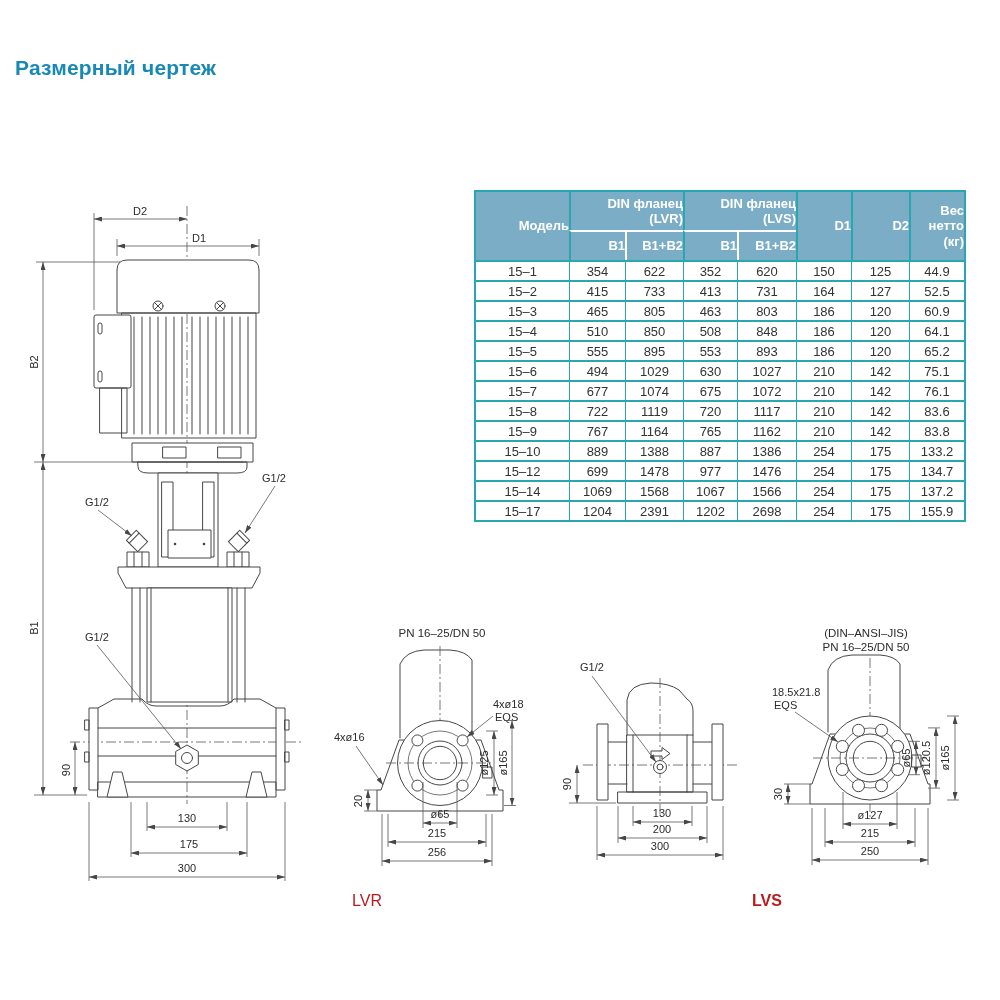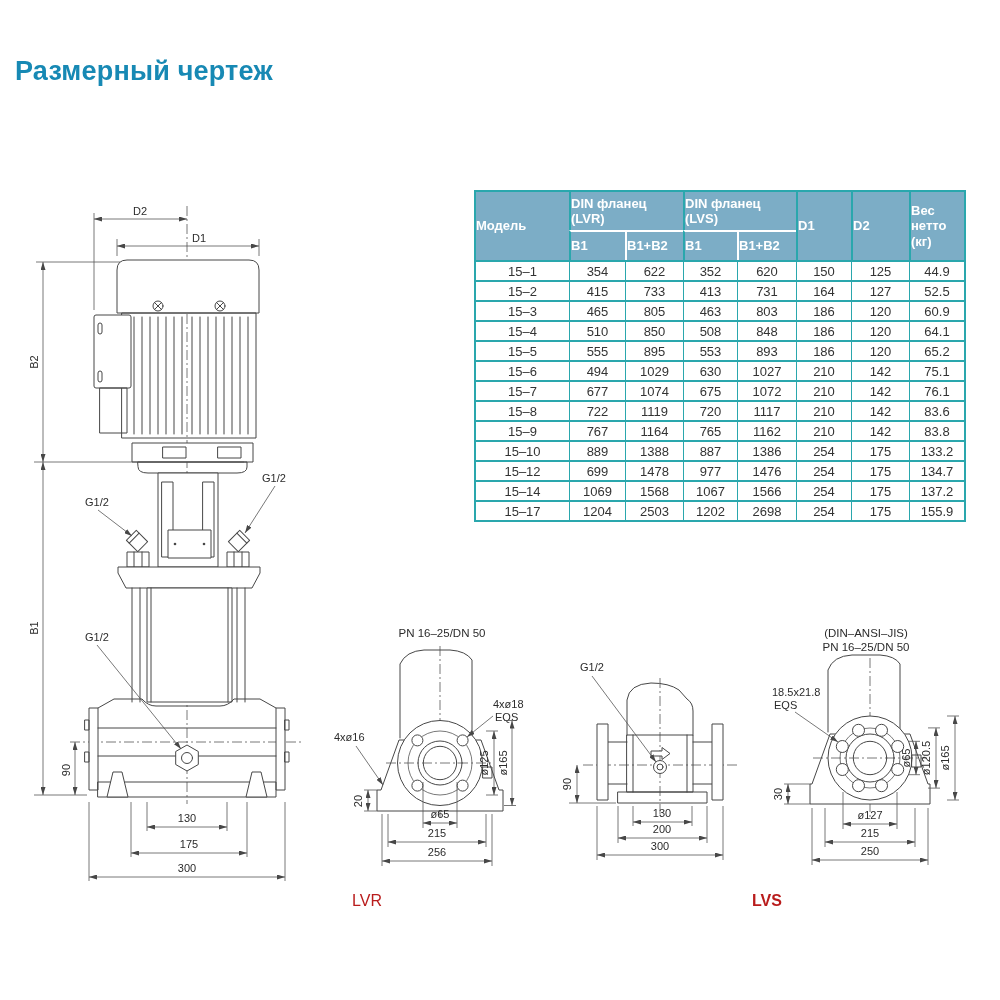--- a/index.html
+++ b/index.html
@@ -2,32 +2,32 @@
 <html><head>
 <meta charset="utf-8">
 <style>
   html,body{margin:0;padding:0;}
   body{
     width:1000px;height:1000px;position:relative;background:#ffffff;
     font-family:"Liberation Sans",sans-serif;overflow:hidden;
   }
   .page-title{
     position:absolute;left:15px;top:56px;margin:0;
-    font-size:27px;font-weight:bold;color:#1789b4;letter-spacing:0.2px;
+    font-size:21px;font-weight:bold;color:#1789b4;letter-spacing:0.2px;
   }
 
   
   .spec-table{
     position:absolute;left:474px;top:190px;
     border-collapse:separate;border-spacing:0;table-layout:fixed;
     border:2px solid #2aa7ad;
   }
   .spec-table th{
     background:#7cadc6;color:#ffffff;font-size:13px;font-weight:bold;
-    text-align:left;vertical-align:middle;line-height:1.18;padding:1px 0;
+    text-align:right;vertical-align:middle;line-height:1.18;padding:1px 0;
   }
   .spec-table .row-group th{height:36px;}
   .spec-table .row-sub th{height:26px;}
   .bl-teal{border-left:2px solid #2aa7ad;}
   .bl-white{border-left:2px solid #ffffff;}
   .bt-white{border-top:2px solid #ffffff;}
   .spec-table td{
     background:#ffffff;color:#333333;font-size:13px;text-align:center;
     height:18px;padding:0;border-top:2px solid #2aa7ad;border-left:1px solid #2aa7ad;
   }
@@ -203,21 +203,21 @@
     <td>1568</td>
     <td>1067</td>
     <td>1566</td>
     <td>254</td>
     <td>175</td>
     <td>137.2</td>
   </tr>
       <tr>
     <td class="first">15–17</td>
     <td>1204</td>
-    <td>2503</td>
+    <td>2391</td>
     <td>1202</td>
     <td>2698</td>
     <td>254</td>
     <td>175</td>
     <td>155.9</td>
   </tr>
     </tbody>
 </table>
 
 <svg class="drawing" style="left:30px;top:190px;" width="300" height="700" viewBox="0 0 300 700">

